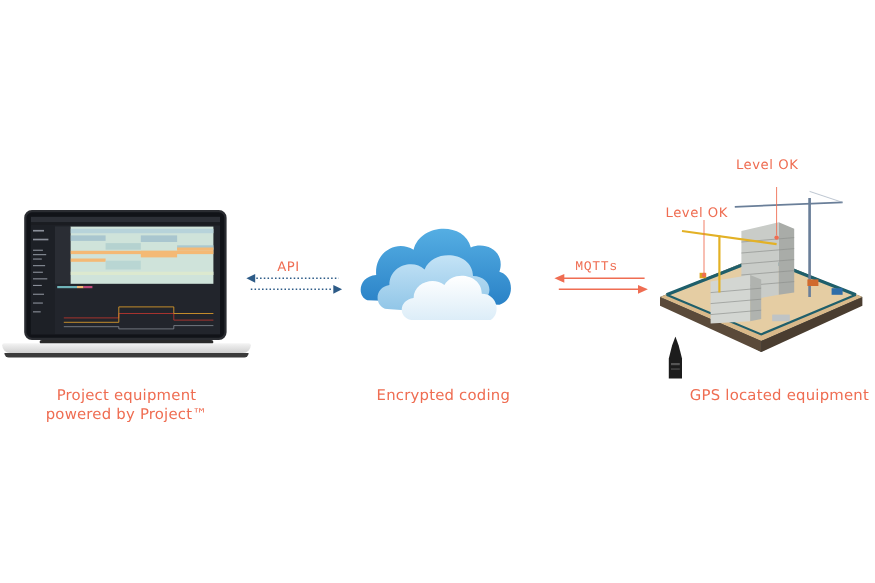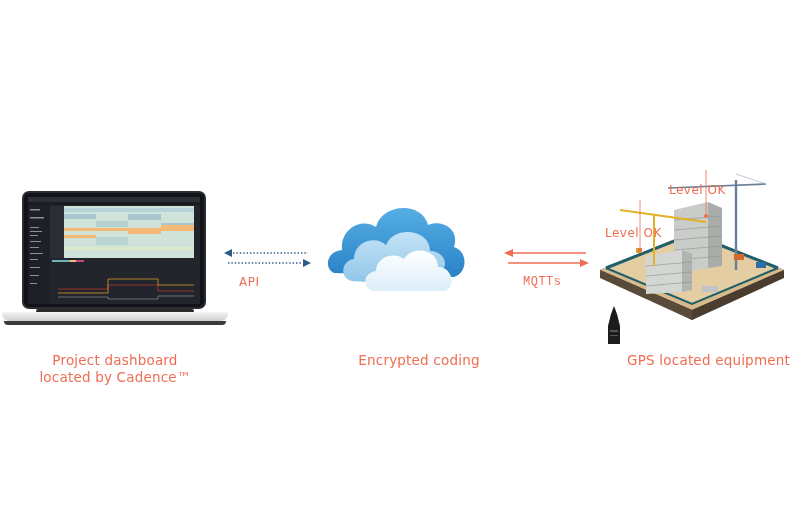--- a/index.html
+++ b/index.html
@@ -1,20 +1,20 @@
 <!DOCTYPE html>
 <html><head>
 <meta charset="utf-8">
 <style>
   html, body { margin:0; padding:0; background:#ffffff; }
   body { width:795px; height:530px; position:relative; overflow:hidden;
          font-family:"DejaVu Sans", "Liberation Sans", sans-serif; }
   .abs { position:absolute; }
   .caption { position:absolute; color:#ef6d52; font-size:13.5px; text-align:center; line-height:17px; letter-spacing:0.2px; }
-  .label { position:absolute; color:#ef6d52; font-size:12px; letter-spacing:0.5px;margin-top:40px; }
+  .label { position:absolute; color:#ef6d52; font-size:12px; letter-spacing:0.5px; }
 
   
   .laptop-lid { left:22px; top:191px; width:184px; height:118px; background:#111318; border-radius:7px; border:2px solid #2a2c31; box-sizing:border-box; }
   .laptop-screen { left:28px; top:197px; width:172px; height:107px; background:#22252c; overflow:hidden; }
   .laptop-base { left:2px; top:312px; width:226px; height:9px; background:linear-gradient(#f4f4f4,#cfcfcf); border-radius:2px 2px 8px 8px; }
   .laptop-base-shadow { left:4px; top:321px; width:222px; height:4px; background:#3a3a3a; border-radius:0 0 10px 10px; }
   .laptop-hinge { left:36px; top:309px; width:158px; height:4px; background:#2a2a2a; border-radius:2px; }
 
   .cloud-wrap { left:322px; top:195px; width:150px; height:105px; }
 </style>
@@ -64,21 +64,21 @@
 
     <polyline points="30,92 80,92 80,88 130,88 130,94 166,94" fill="none" stroke="#b8352f" stroke-width="0.8"></polyline>
     <polyline points="30,96 80,96 80,82 130,82 130,88 166,88" fill="none" stroke="#d99a2b" stroke-width="0.8"></polyline>
     <polyline points="30,100 80,100 80,102 130,102 130,99 166,99" fill="none" stroke="#9aa0aa" stroke-width="0.6"></polyline>
   </svg>
 </div>
 <div class="abs laptop-hinge"></div>
 <div class="abs laptop-base"></div>
 <div class="abs laptop-base-shadow"></div>
 
-<span class="label" style="left:239px; top:235px;text-align:center;">API</span>
+<span class="label" style="left:252px; top:235px;text-align:center;">API</span>
 <svg class="abs" style="left:222px; top:248px;" width="92" height="20">
   <g>
     <polygon points="2,5 10,1 10,9" fill="#2d5b87"></polygon>
     <line x1="11" y1="5" x2="86" y2="5" stroke="#2d5b87" stroke-width="1.4" stroke-dasharray="1.4,2"></line>
   </g>
   <g>
     <line x1="6" y1="15" x2="80" y2="15" stroke="#2d5b87" stroke-width="1.4" stroke-dasharray="1.4,2"></line>
     <polygon points="89,15 81,11 81,19" fill="#2d5b87"></polygon>
   </g>
 </svg>
@@ -165,21 +165,21 @@
 <span class="label" style="left:605px; top:186px;">Level OK</span>
 <span class="label" style="left:669px; top:143px;">Level OK</span>
 
 <svg class="abs" style="left:606px; top:306px;" width="16" height="40" viewBox="0 0 16 40">
   <polygon points="8,0 11,8 14,20 14,38 2,38 2,20 5,8" fill="#1c1c1c"></polygon>
   <rect x="4" y="24" width="8" height="2" fill="#555"></rect>
   <rect x="4" y="29" width="8" height="1" fill="#555"></rect>
 </svg>
 
 <div class="caption" style="left:20px; top:352px; width:190px;">
-  <div>Project dashboard</div>
-  <div>located by Cadence™</div>
+  <div>Project equipment</div>
+  <div>powered by Project™</div>
 </div>
-<div class="caption" style="left:329px; top:352px; width:180px;">
+<div class="caption" style="left:313px; top:352px; width:180px;">
   <div>Encrypted coding</div>
 </div>
 <div class="caption" style="left:590px; top:352px; width:200px;text-align:right;">
   <div>GPS located equipment</div>
 </div>
 
 </body></html>

